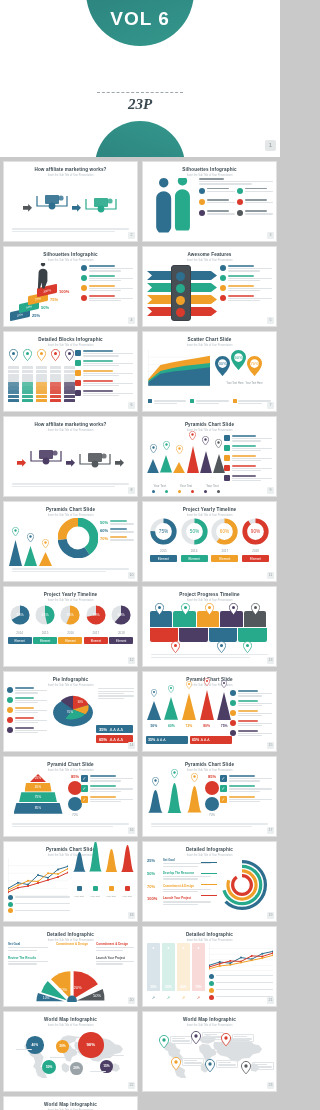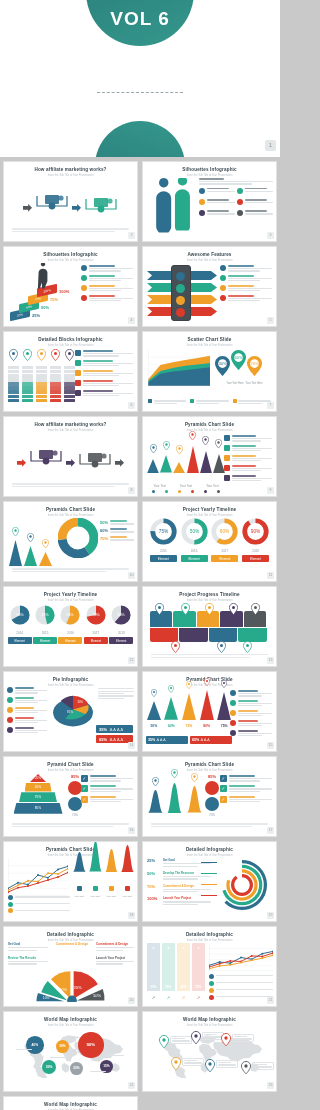--- a/index.html
+++ b/index.html
@@ -101,20 +101,21 @@
 </style>
 </head>
 <body>
 
 <div class="page">
 
   <div class="cover">
     <div class="cover-arc-top"></div>
     <div class="cover-vol">VOL 6</div>
     <div class="cover-rule"></div>
+    <div class="cover-sub">23P</div>
     <div class="cover-arc-bottom"></div>
     <div class="cover-badge">1</div>
   </div>
 
   <div class="grid" id="grid">
       <div class="slide">
         <div class="s-title">How affiliate marketing works?</div>
      <div class="s-sub">Insert the Sub Title of Your Presentation</div>
      <div class="body">
           <div style="position:absolute;inset:0;display:flex;align-items:center;justify-content:center;gap:3px">

